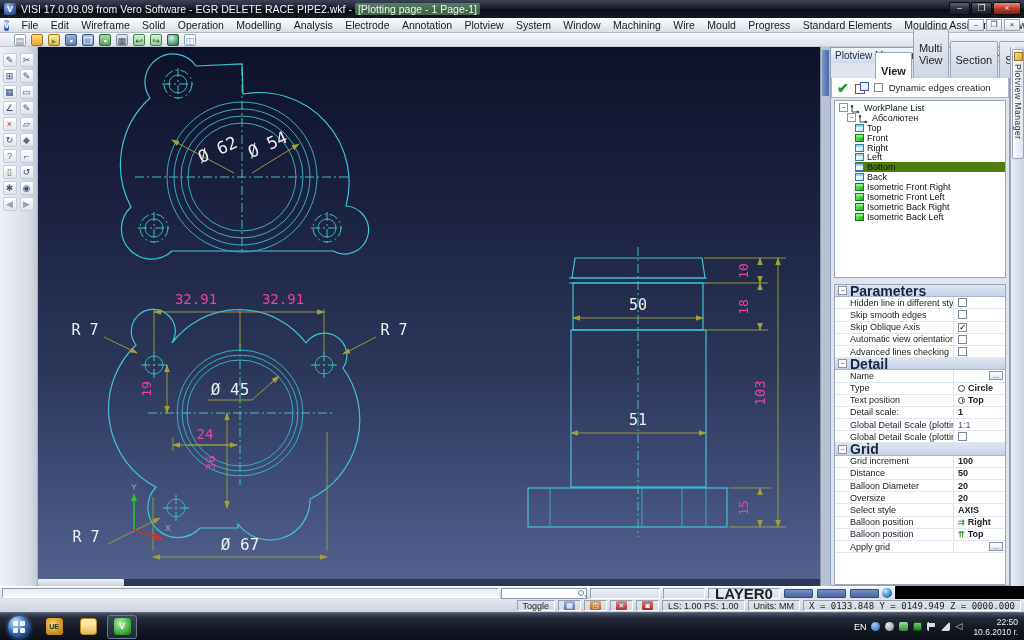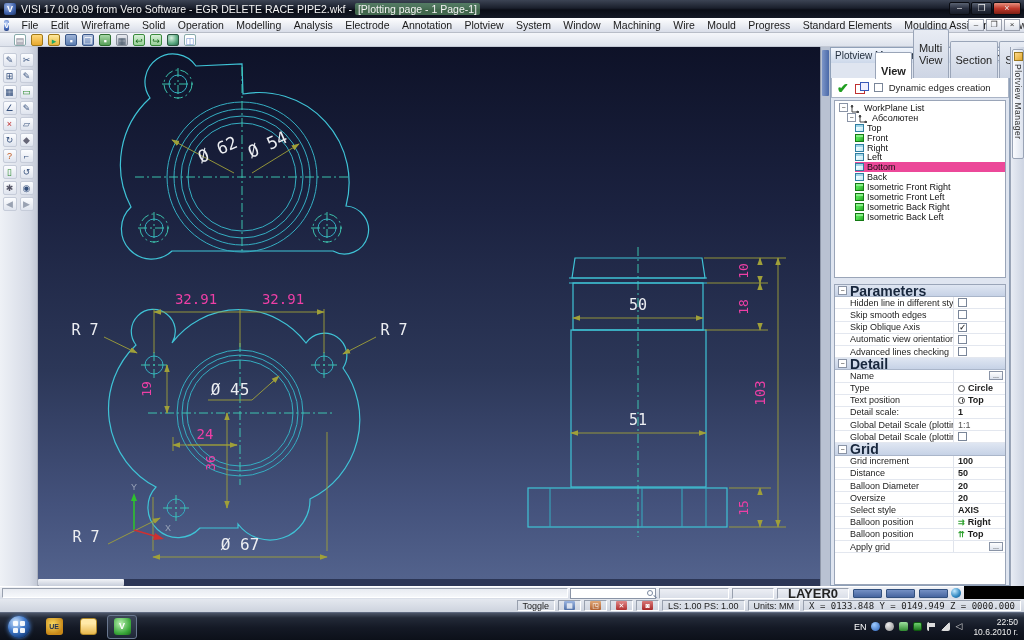--- a/index.html
+++ b/index.html
@@ -81,21 +81,21 @@
   .treebox{margin:2px 3px;background:#fff;border:1px solid #9aa5b8;height:178px;overflow:hidden;
     padding:2px 0 0 4px;font-size:9px;color:#111;}
   .trow{display:flex;align-items:center;height:9.9px;white-space:nowrap;}
   .texp{width:9px;height:9px;border:1px solid #8a94a6;background:#fff;font-size:7px;line-height:7px;
     text-align:center;color:#333;margin-right:2px;flex:0 0 auto;}
   .axis-ic{width:11px;height:10px;margin-right:3px;flex:0 0 auto;}
   .cube{width:9px;height:8px;margin-right:3px;flex:0 0 auto;border:1px solid #2e7da0;
     background:linear-gradient(135deg,#eafaff 40%,#bfe8f4);box-shadow:inset 0 2px 0 #9fd4e8;}
   .cube.solid{border-color:#157a15;background:linear-gradient(135deg,#55e055 40%,#22aa22);box-shadow:inset 0 2px 0 #88ef88;}
   .indent1{margin-left:8px;} .indent2{margin-left:16px;}
-  .trow.sel{background:#ec4899;}
+  .trow.sel{background:#4d7c0f;}
 
   .propgrid{margin:4px 3px 0 3px;background:#fff;border:1px solid #9aa5b8;flex:1;overflow:hidden;}
   .grow{display:flex;align-items:center;height:12.2px;border-bottom:1px solid #e3e7ef;padding-left:3px;}
   .grow.group{background:linear-gradient(180deg,#dfe6f2,#c6d2e6);font-weight:bold;color:#17263c;
     border-bottom:1px solid #aab6ca;}
   .gexp{width:9px;height:9px;border:1px solid #8a94a6;background:#fff;font-size:7px;line-height:7px;
     text-align:center;color:#333;margin-right:3px;font-weight:normal;flex:0 0 auto;}
   .glabel{flex:1;padding-left:12px;white-space:nowrap;overflow:hidden;font-size:9px;}
   .group .glabel{padding-left:0;font-size:14px;}
   .gval{width:52px;border-left:1px solid #e0e4ec;padding-left:4px;display:flex;align-items:center;
@@ -109,22 +109,22 @@
   .garr{color:#2ca02c;font-size:8px;font-weight:bold;flex:0 0 auto;}
 
   .side-strip{position:absolute;left:1010px;top:0;width:14px;height:539px;
     background:linear-gradient(90deg,#e8ecf4,#cdd4e2);border-left:1px solid #9aa4b6;}
   .side-tab{margin:2px 1px;width:12px;height:110px;border:1px solid #9aa4b6;border-radius:2px;
     background:linear-gradient(90deg,#fafbfe,#dde3ee);display:flex;flex-direction:column;align-items:center;padding-top:2px;}
   .side-tab .ic{width:9px;height:9px;background:linear-gradient(135deg,#ffd98a,#e0a830);border:1px solid #9a7820;margin-bottom:3px;}
   .vtext{writing-mode:vertical-rl;font-size:8.5px;color:#333;letter-spacing:.5px;}
 
   
-  .statrow1{position:absolute;left:0;top:586px;width:964px;height:13px;
-    background:linear-gradient(180deg,#f0f2f7,#d8dde7);border-top:1px solid #fff;display:flex;align-items:center;font-size:13px;}
+  .statrow1{position:absolute;left:0;top:586px;width:895px;height:13px;
+    background:linear-gradient(180deg,#f0f2f7,#d8dde7);border-top:1px solid #fff;display:flex;align-items:center;font-size:15px;}
   .prompt{flex:1;height:10px;margin:0 2px 0 2px;border:1px solid;border-color:#98a0ae #fff #fff #98a0ae;
     background:linear-gradient(#e8ebf1,#f6f8fb);}
   .searchbox{width:86px;height:11px;background:#fff;border:1px solid #8a94a6;display:flex;align-items:center;justify-content:flex-end;padding-right:2px;}
   .mag{width:6px;height:6px;border:1.4px solid #7a88a0;border-radius:50%;position:relative;}
   .mag:after{content:"";position:absolute;left:5px;top:5px;width:4px;height:1.4px;background:#7a88a0;transform:rotate(40deg);}
   .seg{height:11px;border:1px solid;border-color:#98a0ae #fff #fff #98a0ae;margin-left:3px;
     display:flex;align-items:center;justify-content:center;color:#222;}
   .bluebtn{width:29px;height:9px;background:linear-gradient(#7490c4,#46659f);border:1px solid #32507e;border-radius:1px;margin-left:4px;}
   .globe{width:10px;height:10px;border-radius:50%;margin:0 3px;
     background:radial-gradient(circle at 35% 30%,#bfe8ff,#2e86c0 60%,#154c80);}

